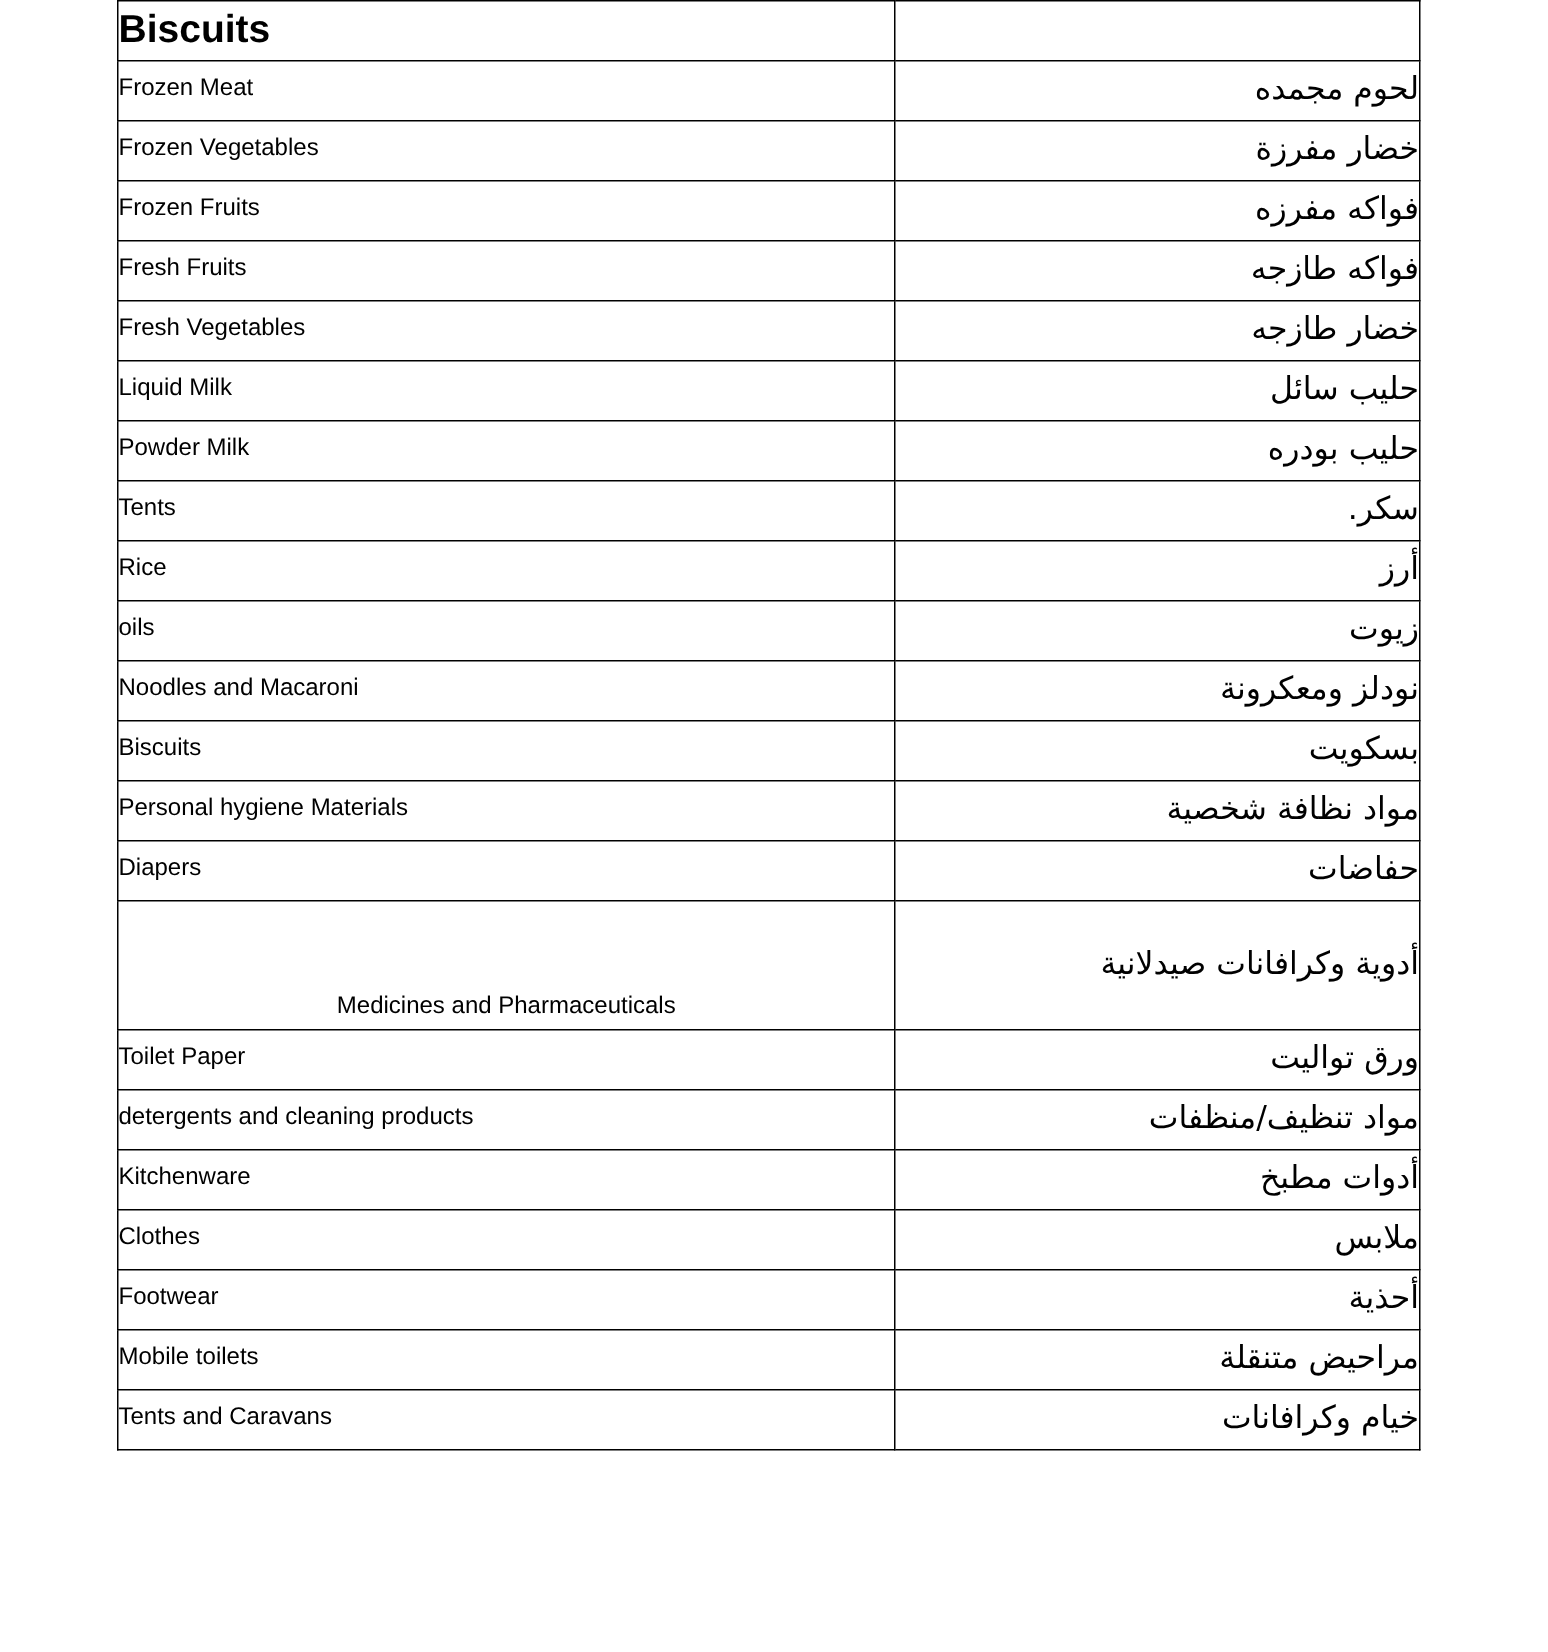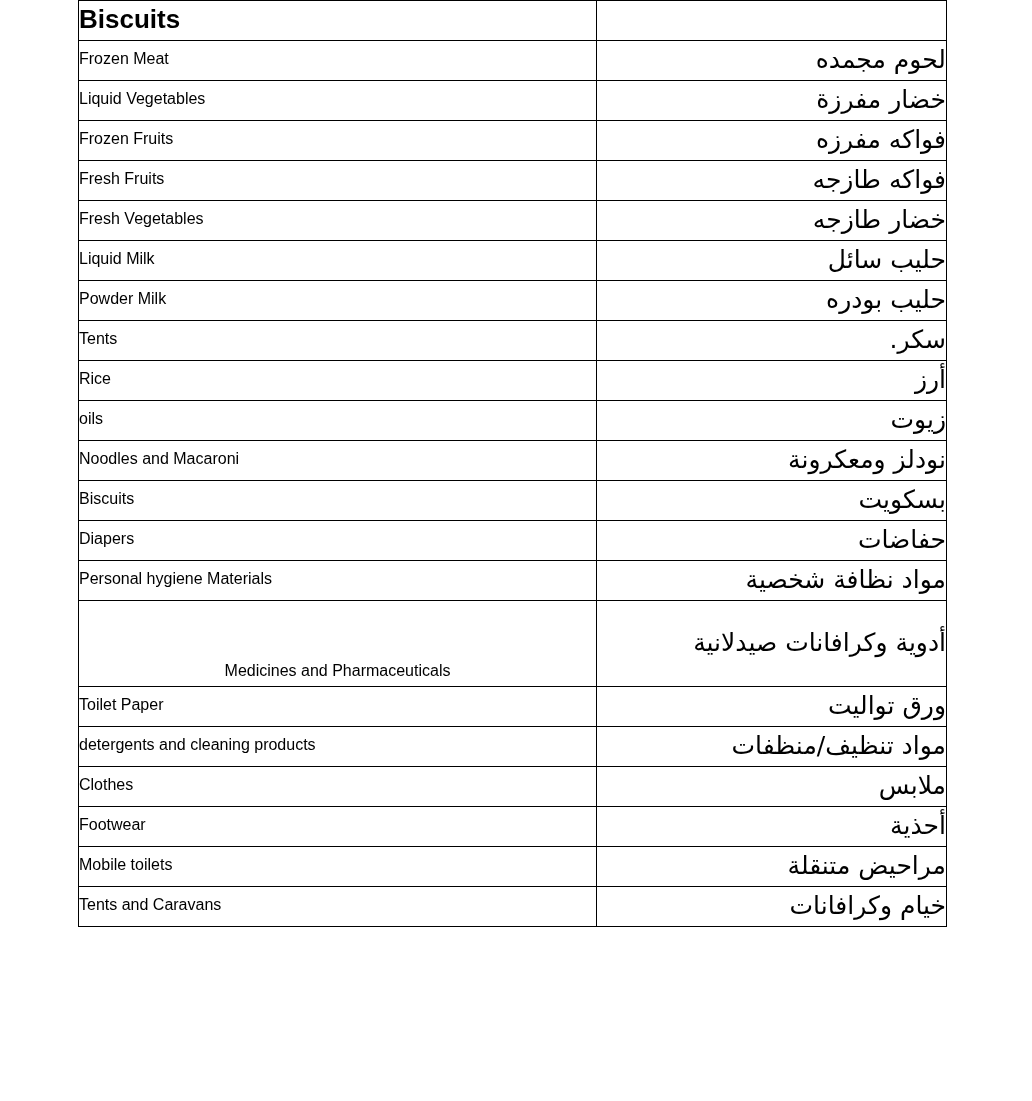--- a/index.html
+++ b/index.html
@@ -50,21 +50,21 @@
     text-align: left;
     white-space: nowrap;
   }
   .cell-en.header {
     font-weight: bold;
     font-size: 26px;
   }
   .cell-ar {
     padding-right: 14px;
     padding-left: 8px;
-    font-size: 25px;
+    font-size: 21px;
     line-height: 1.25;
     direction: rtl;
     text-align: right;
     font-family: "DejaVu Sans", sans-serif;
   }
   tr.tall td {
     height: 86px;
   }
   tr.tall .cell-ar {
     line-height: 1.35;
@@ -90,21 +90,21 @@
           <th class="cell-en header">Biscuits</th>
           <th class="cell-ar"></th>
         </tr>
       </thead>
       <tbody id="table-body">
           <tr>
             <td class="cell-en">Frozen Meat</td>
             <td class="cell-ar">لحوم مجمده</td>
           </tr>
           <tr>
-            <td class="cell-en">Liquid Vegetables</td>
+            <td class="cell-en">Frozen Vegetables</td>
             <td class="cell-ar">خضار مفرزة</td>
           </tr>
           <tr>
             <td class="cell-en">Frozen Fruits</td>
             <td class="cell-ar">فواكه مفرزه</td>
           </tr>
           <tr>
             <td class="cell-en">Fresh Fruits</td>
             <td class="cell-ar">فواكه طازجه</td>
           </tr>
@@ -134,38 +134,42 @@
           </tr>
           <tr>
             <td class="cell-en">Noodles and Macaroni</td>
             <td class="cell-ar">نودلز ومعكرونة</td>
           </tr>
           <tr>
             <td class="cell-en">Biscuits</td>
             <td class="cell-ar">بسكويت</td>
           </tr>
           <tr>
+            <td class="cell-en">Personal hygiene Materials</td>
+            <td class="cell-ar">مواد نظافة شخصية</td>
+          </tr>
+          <tr>
             <td class="cell-en">Diapers</td>
             <td class="cell-ar">حفاضات</td>
-          </tr>
-          <tr>
-            <td class="cell-en">Personal hygiene Materials</td>
-            <td class="cell-ar">مواد نظافة شخصية</td>
           </tr>
           <tr class="tall">
             <td class="cell-en">Medicines and Pharmaceuticals</td>
             <td class="cell-ar">أدوية وكرافانات صيدلانية</td>
           </tr>
           <tr>
             <td class="cell-en">Toilet Paper</td>
             <td class="cell-ar">ورق تواليت</td>
           </tr>
           <tr>
             <td class="cell-en">detergents and cleaning products</td>
             <td class="cell-ar">مواد تنظيف/منظفات</td>
+          </tr>
+          <tr>
+            <td class="cell-en">Kitchenware</td>
+            <td class="cell-ar">أدوات مطبخ</td>
           </tr>
           <tr>
             <td class="cell-en">Clothes</td>
             <td class="cell-ar">ملابس</td>
           </tr>
           <tr>
             <td class="cell-en"> Footwear</td>
             <td class="cell-ar">أحذية</td>
           </tr>
           <tr>

